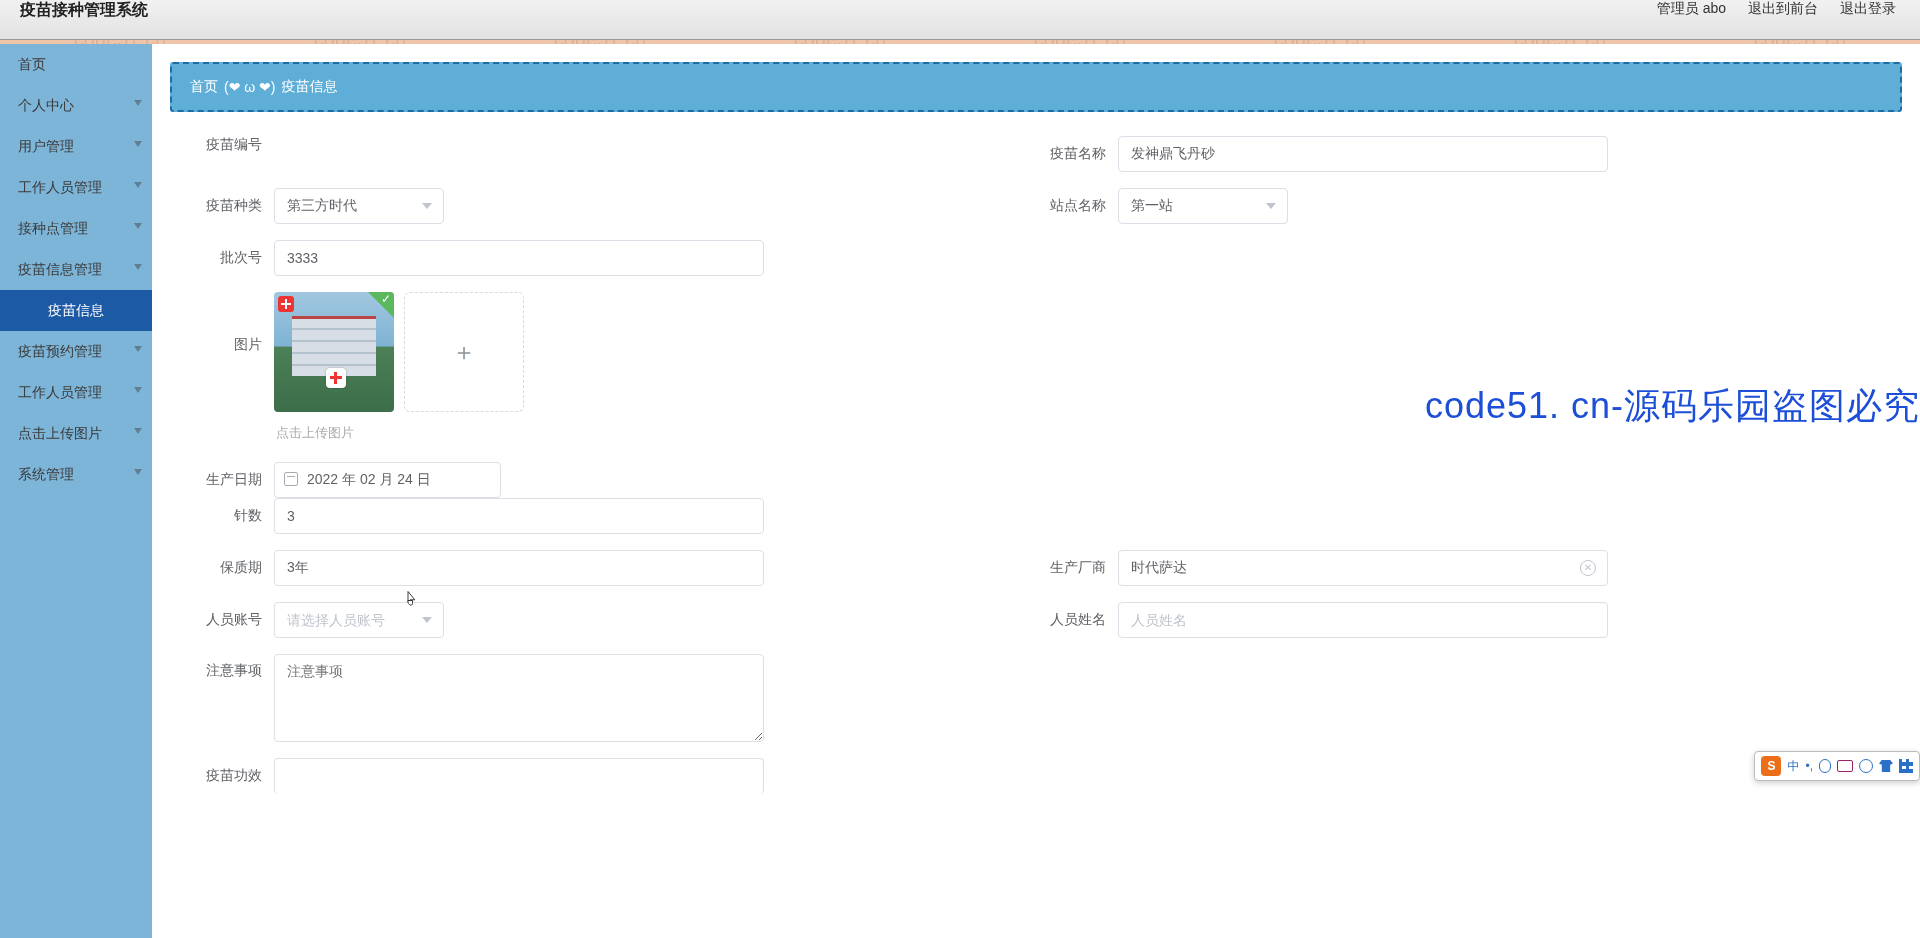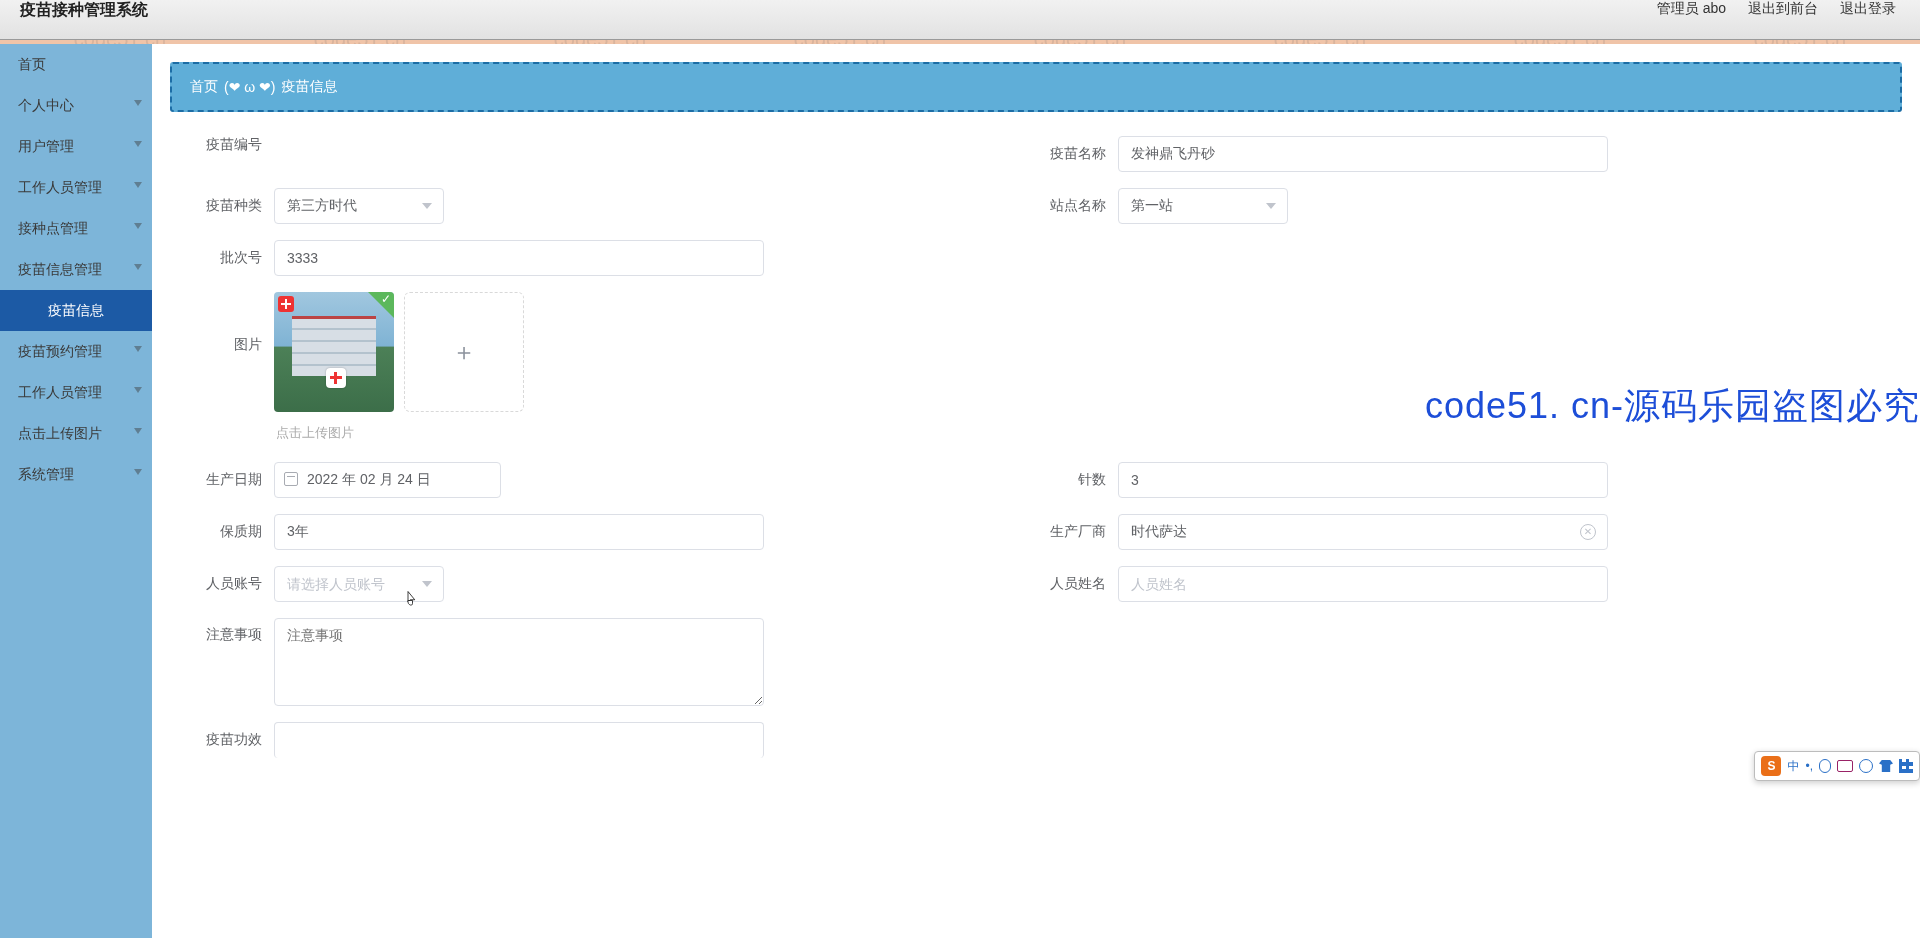--- a/index.html
+++ b/index.html
@@ -286,21 +286,21 @@
                 <span>＋</span>
               </div>
             </div>
             <div class="upload-tip">点击上传图片</div>
           </div>
         </div>
       </div>
       <div class="form-col"></div>
     </div>
 
-    <div class="form-row" style="margin-top:20px;">
+    <div class="form-row" style="margin-top:20px;flex-direction:column;">
       <div class="form-col">
         <label class="field-label">生产日期</label>
         <div class="select-wrap date-input">
           <span class="cal"></span>
           <input class="input w170" style="width: 227px;" value="2022 年 02 月 24 日">
         </div>
       </div>
       <div class="form-col">
         <label class="field-label">针数</label>
         <input class="input w490" value="3" style="">

